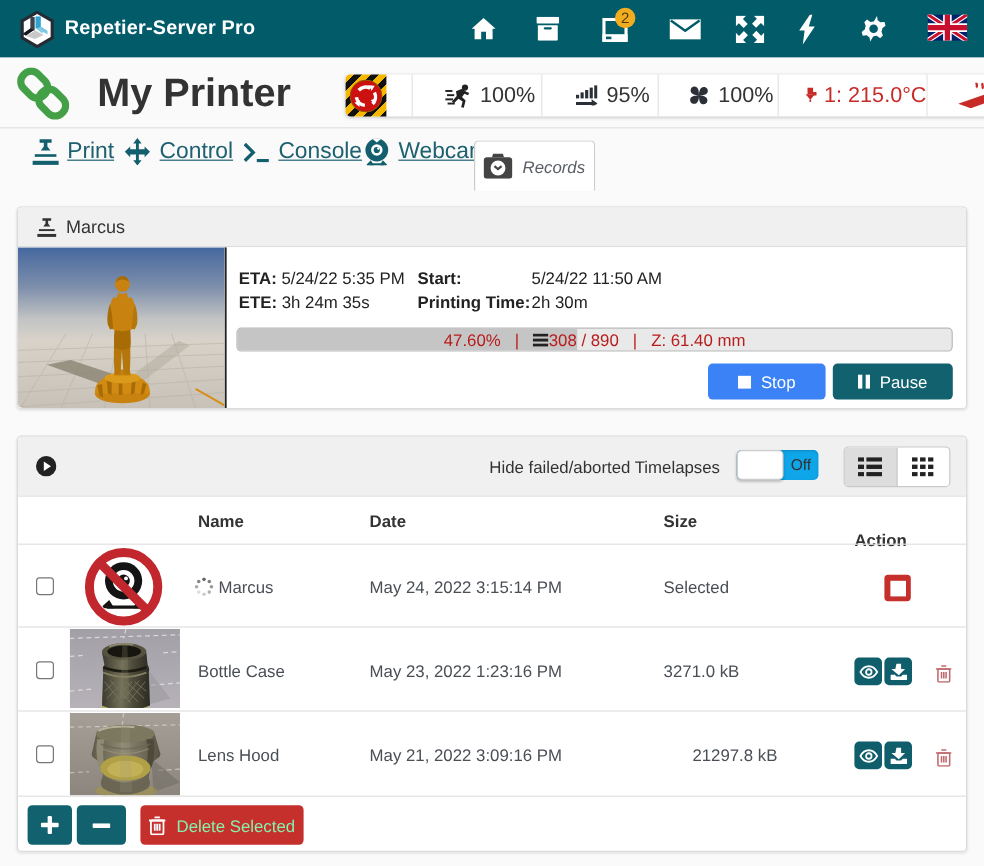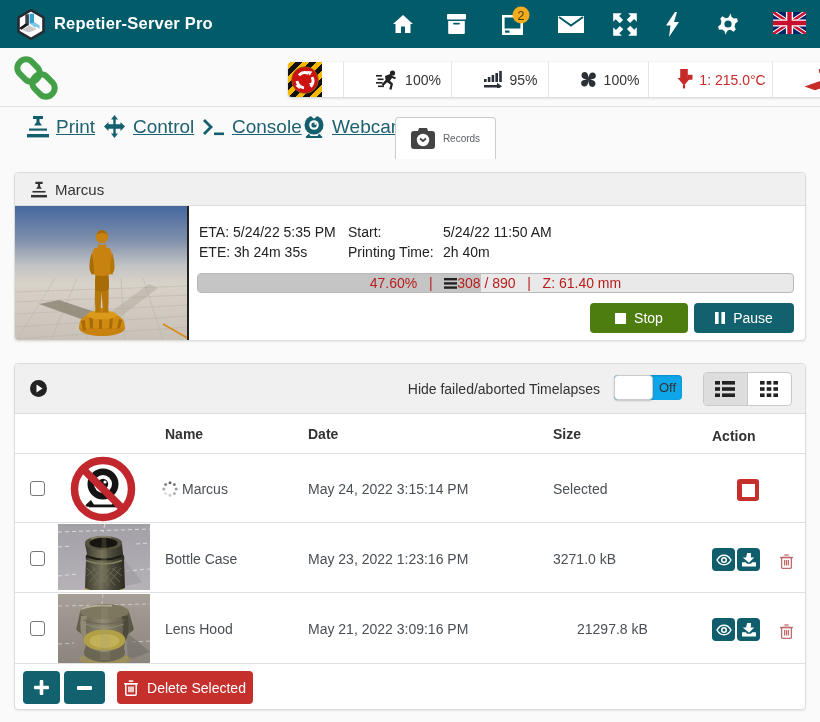--- a/index.html
+++ b/index.html
@@ -8,57 +8,57 @@
 #page { position:relative; width:820px; height:722px; }
 
 
 #navbar { position:absolute; left:0; top:0; width:820px; height:48px; background:#015b69; }
 #navtitle { position:absolute; left:54px; top:14px; color:#fff; font-size:16.5px; font-weight:700; letter-spacing:0.2px; }
 
 
 #header { position:absolute; left:0; top:48px; width:820px; height:59px; background:#fafafa; border-bottom:1px solid #e2e2e2; }
 #ptitle { position:absolute; left:81px; top:58px; font-size:33px; font-weight:700; color:#333; }
 #statusbar { position:absolute; left:288px; top:62px; height:35px; background:#fff; border-radius:4px; box-shadow:0 1px 3px rgba(0,0,0,0.18); display:flex; align-items:stretch; }
-.seg { display:flex; align-items:center; justify-content:center; border-right:1px solid #e4e4e4; font-size:14px; color:#333; white-space:nowrap;margin-left:22px; }
+.seg { display:flex; align-items:center; justify-content:center; border-right:1px solid #e4e4e4; font-size:18px; color:#333; white-space:nowrap;margin-left:22px; }
 .seg:last-child { border-right:none; }
 .seg.red { color:#c62b27; }
 #estop { position:absolute; left:288px; top:62px; width:34px; height:35px; border-radius:4px 0 0 4px; overflow:hidden;
   background:repeating-linear-gradient(135deg,#f5b800 0 5px,#111 5px 10px); }
 
 
 .tab { position:absolute; top:106px; height:41px; display:flex; align-items:center; gap:7px; color:#1e6170; font-size:19px;text-decoration:underline; }
-#tab-records { position:absolute; left:395px; top:117px; width:101px; height:42px; background:#fff; border:1px solid #ccc; border-bottom:none; border-radius:4px 4px 0 0; display:flex; align-items:center; justify-content:center; gap:8px; color:#5b6067; font-size:10px; }
+#tab-records { position:absolute; left:395px; top:117px; width:101px; height:42px; background:#fff; border:1px solid #ccc; border-bottom:none; border-radius:4px 4px 0 0; display:flex; align-items:center; justify-content:center; gap:8px; color:#5b6067; font-size:14px;font-style:italic; }
 
 
 .card { position:absolute; left:14px; width:792px; background:#fff; border:1px solid #dcdcdc; border-radius:4px; box-shadow:0 1px 2px rgba(0,0,0,0.08); }
 #card1 { top:172px; height:169px; }
 #card1hdr { position:absolute; left:0; top:0; width:100%; height:33px; background:#f0f0f0; border-bottom:1px solid #ddd; border-radius:4px 4px 0 0; display:flex; align-items:center; padding-left:16px; gap:8px; font-size:15px; color:#333; }
 #thumb1 { position:absolute; left:0; top:33px; width:174px; height:134px; border-right:2px solid #222; border-radius:0 0 0 4px; overflow:hidden; }
 
 .inforow { position:absolute; font-size:14px; color:#222; }
-.b { font-weight:400; }
+.b { font-weight:700; }
 #pbar { position:absolute; left:182px; top:100px; width:597px; height:20px; background:#e9e9e9; border:1px solid #b9b9b9; border-radius:4px; overflow:hidden; }
 #pbarfill { position:absolute; left:0; top:0; height:100%; width:47.6%; background:#c5c5c5; }
 #pbartext { position:absolute; left:0; top:1px; width:100%; text-align:center; font-size:14px; color:#b91c1c; }
 .btn { position:absolute; height:30px; border-radius:4px; color:#fff; font-size:14px; display:flex; align-items:center; justify-content:center; gap:8px; }
-.btn.red { background:#4d7c0f; }
+.btn.red { background:#3b82f6; }
 .btn.teal { background:#11616e; }
 
 #card2 { top:363px; height:347px; }
 #card2hdr { position:absolute; left:0; top:0; width:100%; height:50px; background:#f0f0f0; border-bottom:1px solid #ddd; border-radius:4px 4px 0 0; }
 
 
 #toggle { position:absolute; left:599px; top:11px; width:68px; height:25px; border-radius:4px; background:#0ea5e9; box-shadow:inset 0 1px 2px rgba(0,0,0,0.15); }
 #toggleknob { position:absolute; left:0; top:0; width:39px; height:25px; background:#fff; border:1px solid #ccc; border-radius:4px; box-shadow:0 1px 2px rgba(0,0,0,0.2); }
 #toggletext { position:absolute; right:6px; top:5px; font-size:13px; color:#333; }
 #viewgroup { position:absolute; left:688px; top:8px; width:89px; height:34px; border:1px solid #c9c9c9; border-radius:4px; background:#fff; display:flex; overflow:hidden; }
 .vbtn { width:44.5px; display:flex; align-items:center; justify-content:center; }
 .vbtn.active { background:#ddd; border-right:1px solid #c9c9c9; }
 
-.bbtn { position:absolute; height:33px; border-radius:4px; background:#11616e; color:#ffffff; display:flex; align-items:center; justify-content:center; }
+.bbtn { position:absolute; height:33px; border-radius:4px; background:#11616e; color:#86efac; display:flex; align-items:center; justify-content:center; }
 .bbtn.red { background:#c5302c; font-size:14px; gap:9px; }
 .rowline { left:0; width:790px; height:1px; background:#e0e0e0; }
 .cb { position:absolute; width:15px; height:15px; border:1.5px solid #777; border-radius:3px; background:#fff; }
 .cell { font-size:14px; color:#4a4f55; }
 .actbtn { position:absolute; width:23px; height:23px; background:#105d6b; border-radius:4px; display:flex; align-items:center; justify-content:center; }
 </style>
 </head>
 <body>
 <div id="page">
 
@@ -124,20 +124,21 @@
     </svg>
   </div>
 
   <div id="header"></div>
   <svg class="abs" style="left:14px;top:56px" width="44" height="44" viewBox="0 0 44 44">
     <g stroke="#43a047" stroke-width="6" fill="none">
       <rect x="2.5" y="6" width="24" height="17" rx="8" transform="rotate(45 14.5 14.5)"></rect>
       <rect x="17.5" y="21" width="24" height="17" rx="8" transform="rotate(45 29.5 29.5)"></rect>
     </g>
   </svg>
+  <div id="ptitle">My Printer</div>
   <div id="statusbar">
     <div class="seg" style="width:34px"></div>
     <div class="seg" style="width:86px">
       <svg width="22" height="20" viewBox="0 0 22 20" fill="#222" style="margin-right:7px">
         <circle cx="16.5" cy="3" r="2.6"></circle>
         <path d="M9 6 l5-2 3.5 2.5 2.5 1 -1 1.8 -3-1.2 -2 2.7 3 3 -1.5 6 -2.2-0.5 1.2-4.7 -3.4-2.4 -3.8 3.8 -1.7-1.5 4-4.6z"></path>
         <rect x="0" y="5" width="6" height="1.6"></rect>
           <rect x="1.5" y="8.5" width="6" height="1.6"></rect>
           <rect x="0" y="12" width="6.5" height="1.6"></rect>
           <rect x="2" y="15.5" width="6" height="1.6"></rect>
@@ -296,21 +297,21 @@
           <circle cx="87" cy="31" r="6.2"></circle>
           <path d="M81.5 29 q5.5 -4 11 0 q-1 -5 -5.5 -5 q-4.5 0 -5.5 5z" fill="#a86c06"></path>
         </g>
       </svg>
     </div>
     <div class="inforow" style="left:184px;top:51px"><span class="b">ETA:</span> 5/24/22 5:35 PM</div>
     <div class="inforow" style="left:333px;top:51px"><span class="b">Start:</span></div>
     <div class="inforow" style="left:428px;top:51px">5/24/22 11:50 AM</div>
     <div class="inforow" style="left:184px;top:71px"><span class="b">ETE:</span> 3h 24m 35s</div>
     <div class="inforow" style="left:333px;top:71px"><span class="b">Printing Time:</span></div>
-    <div class="inforow" style="left:428px;top:71px">2h 40m</div>
+    <div class="inforow" style="left:428px;top:71px">2h 30m</div>
     <div id="pbar">
       <div id="pbarfill"></div>
       <div id="pbartext">47.60% &nbsp; | &nbsp; <svg width="13" height="11" viewBox="0 0 13 11" fill="#222" style="vertical-align:-1px">
             <rect width="13" height="2.4"></rect>
             <rect y="4.2" width="13" height="2.4"></rect>
             <rect y="8.4" width="13" height="2.4"></rect>
           </svg>308 / 890 &nbsp; | &nbsp; Z: 61.40 mm</div>
     </div>
     <div class="btn red" style="left:575px;top:130px;width:98px">
       <svg width="11" height="11" viewBox="0 0 11 11">
@@ -357,21 +358,21 @@
               <rect x="6.7" y="12.4" width="4.6" height="3.6"></rect>
               <rect x="13.4" y="12.4" width="4.6" height="3.6"></rect>
           </svg>
         </div>
       </div>
     </div>
 
     <div class="abs" style="left:150px;top:62px;font-size:14px;font-weight:700;color:#333">Name</div>
     <div class="abs" style="left:293px;top:62px;font-size:14px;font-weight:700;color:#333">Date</div>
     <div class="abs" style="left:538px;top:62px;font-size:14px;font-weight:700;color:#333">Size</div>
-    <div class="abs" style="left:697px;top:64px;font-size:14px;font-weight:700;color:#333">Action</div>
+    <div class="abs" style="left:697px;top:78px;font-size:14px;font-weight:700;color:#333">Action</div>
 
     <div class="abs rowline" style="top:89px"></div>
     <div class="abs rowline" style="top:158px"></div>
     <div class="abs rowline" style="top:228px"></div>
     <div class="abs rowline" style="top:299px"></div>
 
     <div class="cb" style="left:15px;top:117px"></div>
     <svg class="abs" style="left:55px;top:92px" width="66" height="66" viewBox="0 0 66 66">
       <g fill="#141414">
         <circle cx="33" cy="28" r="15.5"></circle>

